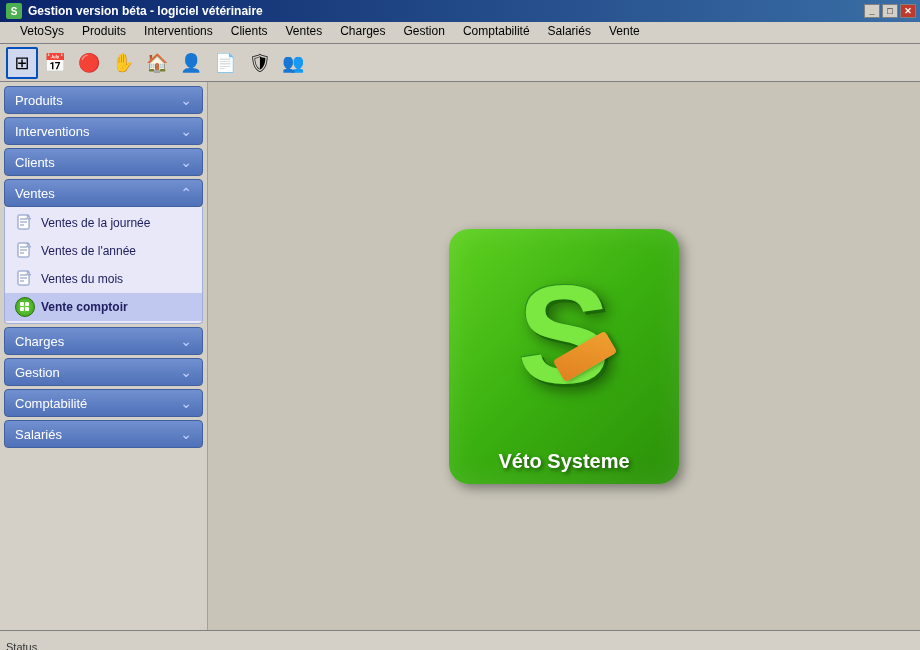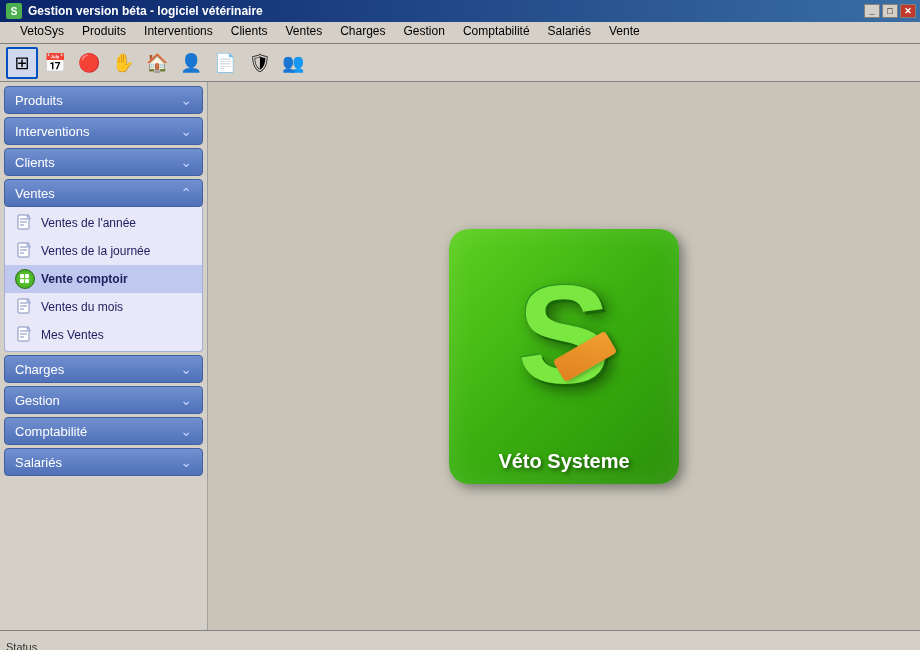--- a/index.html
+++ b/index.html
@@ -323,20 +323,32 @@
           <span>Clients</span>
           <span class="chevron">⌄</span>
         </div>
       </div>
       <div class="sidebar-section">
         <div class="sidebar-header">
           <span>Ventes</span>
           <span class="chevron">⌃</span>
         </div>
         <div class="sidebar-submenu">
+          <div class="sidebar-sub-item">
+            <div class="sub-icon">
+              <svg width="16" height="18" viewBox="0 0 16 18">
+                <rect x="1" y="1" width="11" height="14" rx="1" fill="white" stroke="#8090c0" stroke-width="1"></rect>
+                <line x1="3" y1="5" x2="10" y2="5" stroke="#8090c0" stroke-width="1"></line>
+                <line x1="3" y1="8" x2="10" y2="8" stroke="#8090c0" stroke-width="1"></line>
+                <line x1="3" y1="11" x2="7" y2="11" stroke="#8090c0" stroke-width="1"></line>
+                <polygon points="10,1 14,5 10,5" fill="#c0c8e8" stroke="#8090c0" stroke-width="0.5"></polygon>
+              </svg>
+            </div>
+            <span>Ventes de la journée</span>
+          </div>
           <div class="sidebar-sub-item">
             <div class="sub-icon">
               <svg width="16" height="18" viewBox="0 0 16 18">
                 <rect x="1" y="1" width="11" height="14" rx="1" fill="white" stroke="#8090c0" stroke-width="1"></rect>
                 <line x1="3" y1="5" x2="10" y2="5" stroke="#8090c0" stroke-width="1"></line>
                 <line x1="3" y1="8" x2="10" y2="8" stroke="#8090c0" stroke-width="1"></line>
                 <line x1="3" y1="11" x2="7" y2="11" stroke="#8090c0" stroke-width="1"></line>
                 <polygon points="10,1 14,5 10,5" fill="#c0c8e8" stroke="#8090c0" stroke-width="0.5"></polygon>
               </svg>
             </div>
@@ -345,57 +357,33 @@
           <div class="sidebar-sub-item">
             <div class="sub-icon">
               <svg width="16" height="18" viewBox="0 0 16 18">
                 <rect x="1" y="1" width="11" height="14" rx="1" fill="white" stroke="#8090c0" stroke-width="1"></rect>
                 <line x1="3" y1="5" x2="10" y2="5" stroke="#8090c0" stroke-width="1"></line>
                 <line x1="3" y1="8" x2="10" y2="8" stroke="#8090c0" stroke-width="1"></line>
                 <line x1="3" y1="11" x2="7" y2="11" stroke="#8090c0" stroke-width="1"></line>
                 <polygon points="10,1 14,5 10,5" fill="#c0c8e8" stroke="#8090c0" stroke-width="0.5"></polygon>
               </svg>
             </div>
-            <span>Ventes de la journée</span>
+            <span>Ventes du mois</span>
           </div>
           <div class="sidebar-sub-item active">
             <div class="sub-icon-green">
               <svg width="12" height="12" viewBox="0 0 12 12">
                 <rect x="1" y="1" width="4" height="4" fill="white" rx="1"></rect>
                 <rect x="6" y="1" width="4" height="4" fill="white" rx="1"></rect>
                 <rect x="1" y="6" width="4" height="4" fill="white" rx="1"></rect>
                 <rect x="6" y="6" width="4" height="4" fill="white" rx="1"></rect>
               </svg>
             </div>
             <span>Vente comptoir</span>
           </div>
-          <div class="sidebar-sub-item">
-            <div class="sub-icon">
-              <svg width="16" height="18" viewBox="0 0 16 18">
-                <rect x="1" y="1" width="11" height="14" rx="1" fill="white" stroke="#8090c0" stroke-width="1"></rect>
-                <line x1="3" y1="5" x2="10" y2="5" stroke="#8090c0" stroke-width="1"></line>
-                <line x1="3" y1="8" x2="10" y2="8" stroke="#8090c0" stroke-width="1"></line>
-                <line x1="3" y1="11" x2="7" y2="11" stroke="#8090c0" stroke-width="1"></line>
-                <polygon points="10,1 14,5 10,5" fill="#c0c8e8" stroke="#8090c0" stroke-width="0.5"></polygon>
-              </svg>
-            </div>
-            <span>Ventes du mois</span>
-          </div>
-          <div class="sidebar-sub-item">
-            <div class="sub-icon">
-              <svg width="16" height="18" viewBox="0 0 16 18">
-                <rect x="1" y="1" width="11" height="14" rx="1" fill="white" stroke="#8090c0" stroke-width="1"></rect>
-                <line x1="3" y1="5" x2="10" y2="5" stroke="#8090c0" stroke-width="1"></line>
-                <line x1="3" y1="8" x2="10" y2="8" stroke="#8090c0" stroke-width="1"></line>
-                <line x1="3" y1="11" x2="7" y2="11" stroke="#8090c0" stroke-width="1"></line>
-                <polygon points="10,1 14,5 10,5" fill="#c0c8e8" stroke="#8090c0" stroke-width="0.5"></polygon>
-              </svg>
-            </div>
-            <span>Mes Ventes</span>
-          </div>
         </div>
       </div>
       <div class="sidebar-section">
         <div class="sidebar-header">
           <span>Charges</span>
           <span class="chevron">⌄</span>
         </div>
       </div>
       <div class="sidebar-section">
         <div class="sidebar-header">

